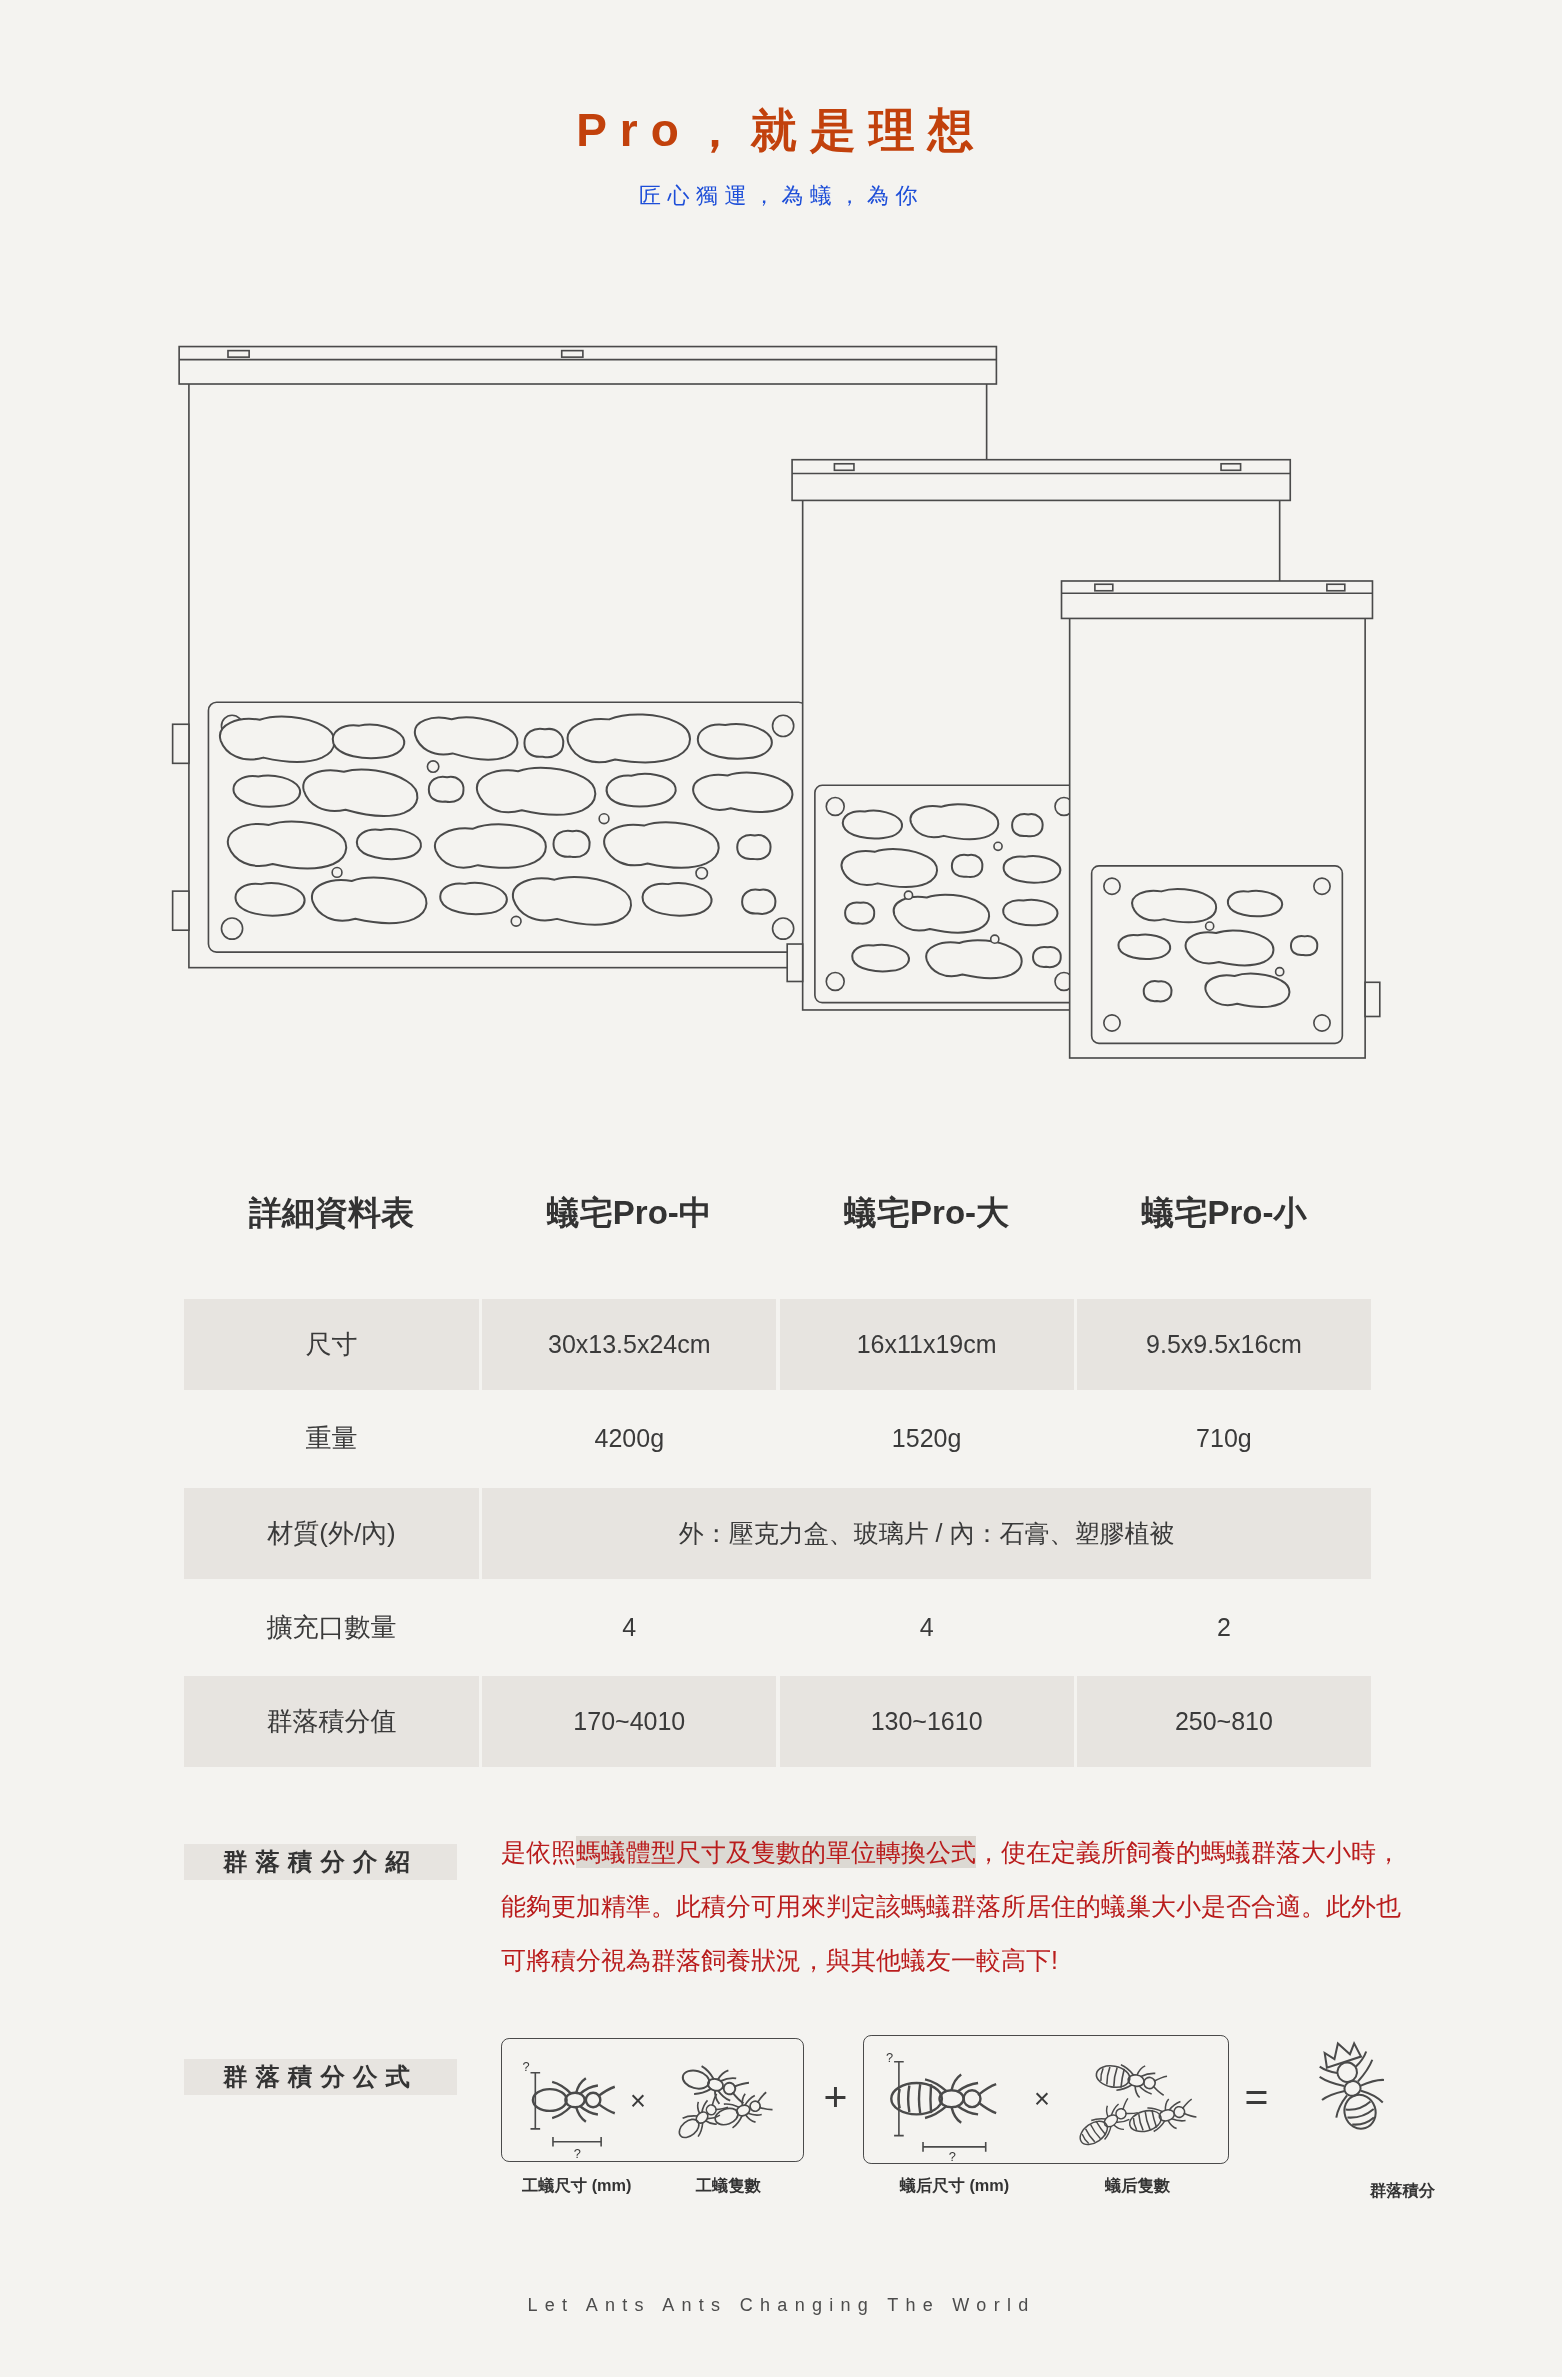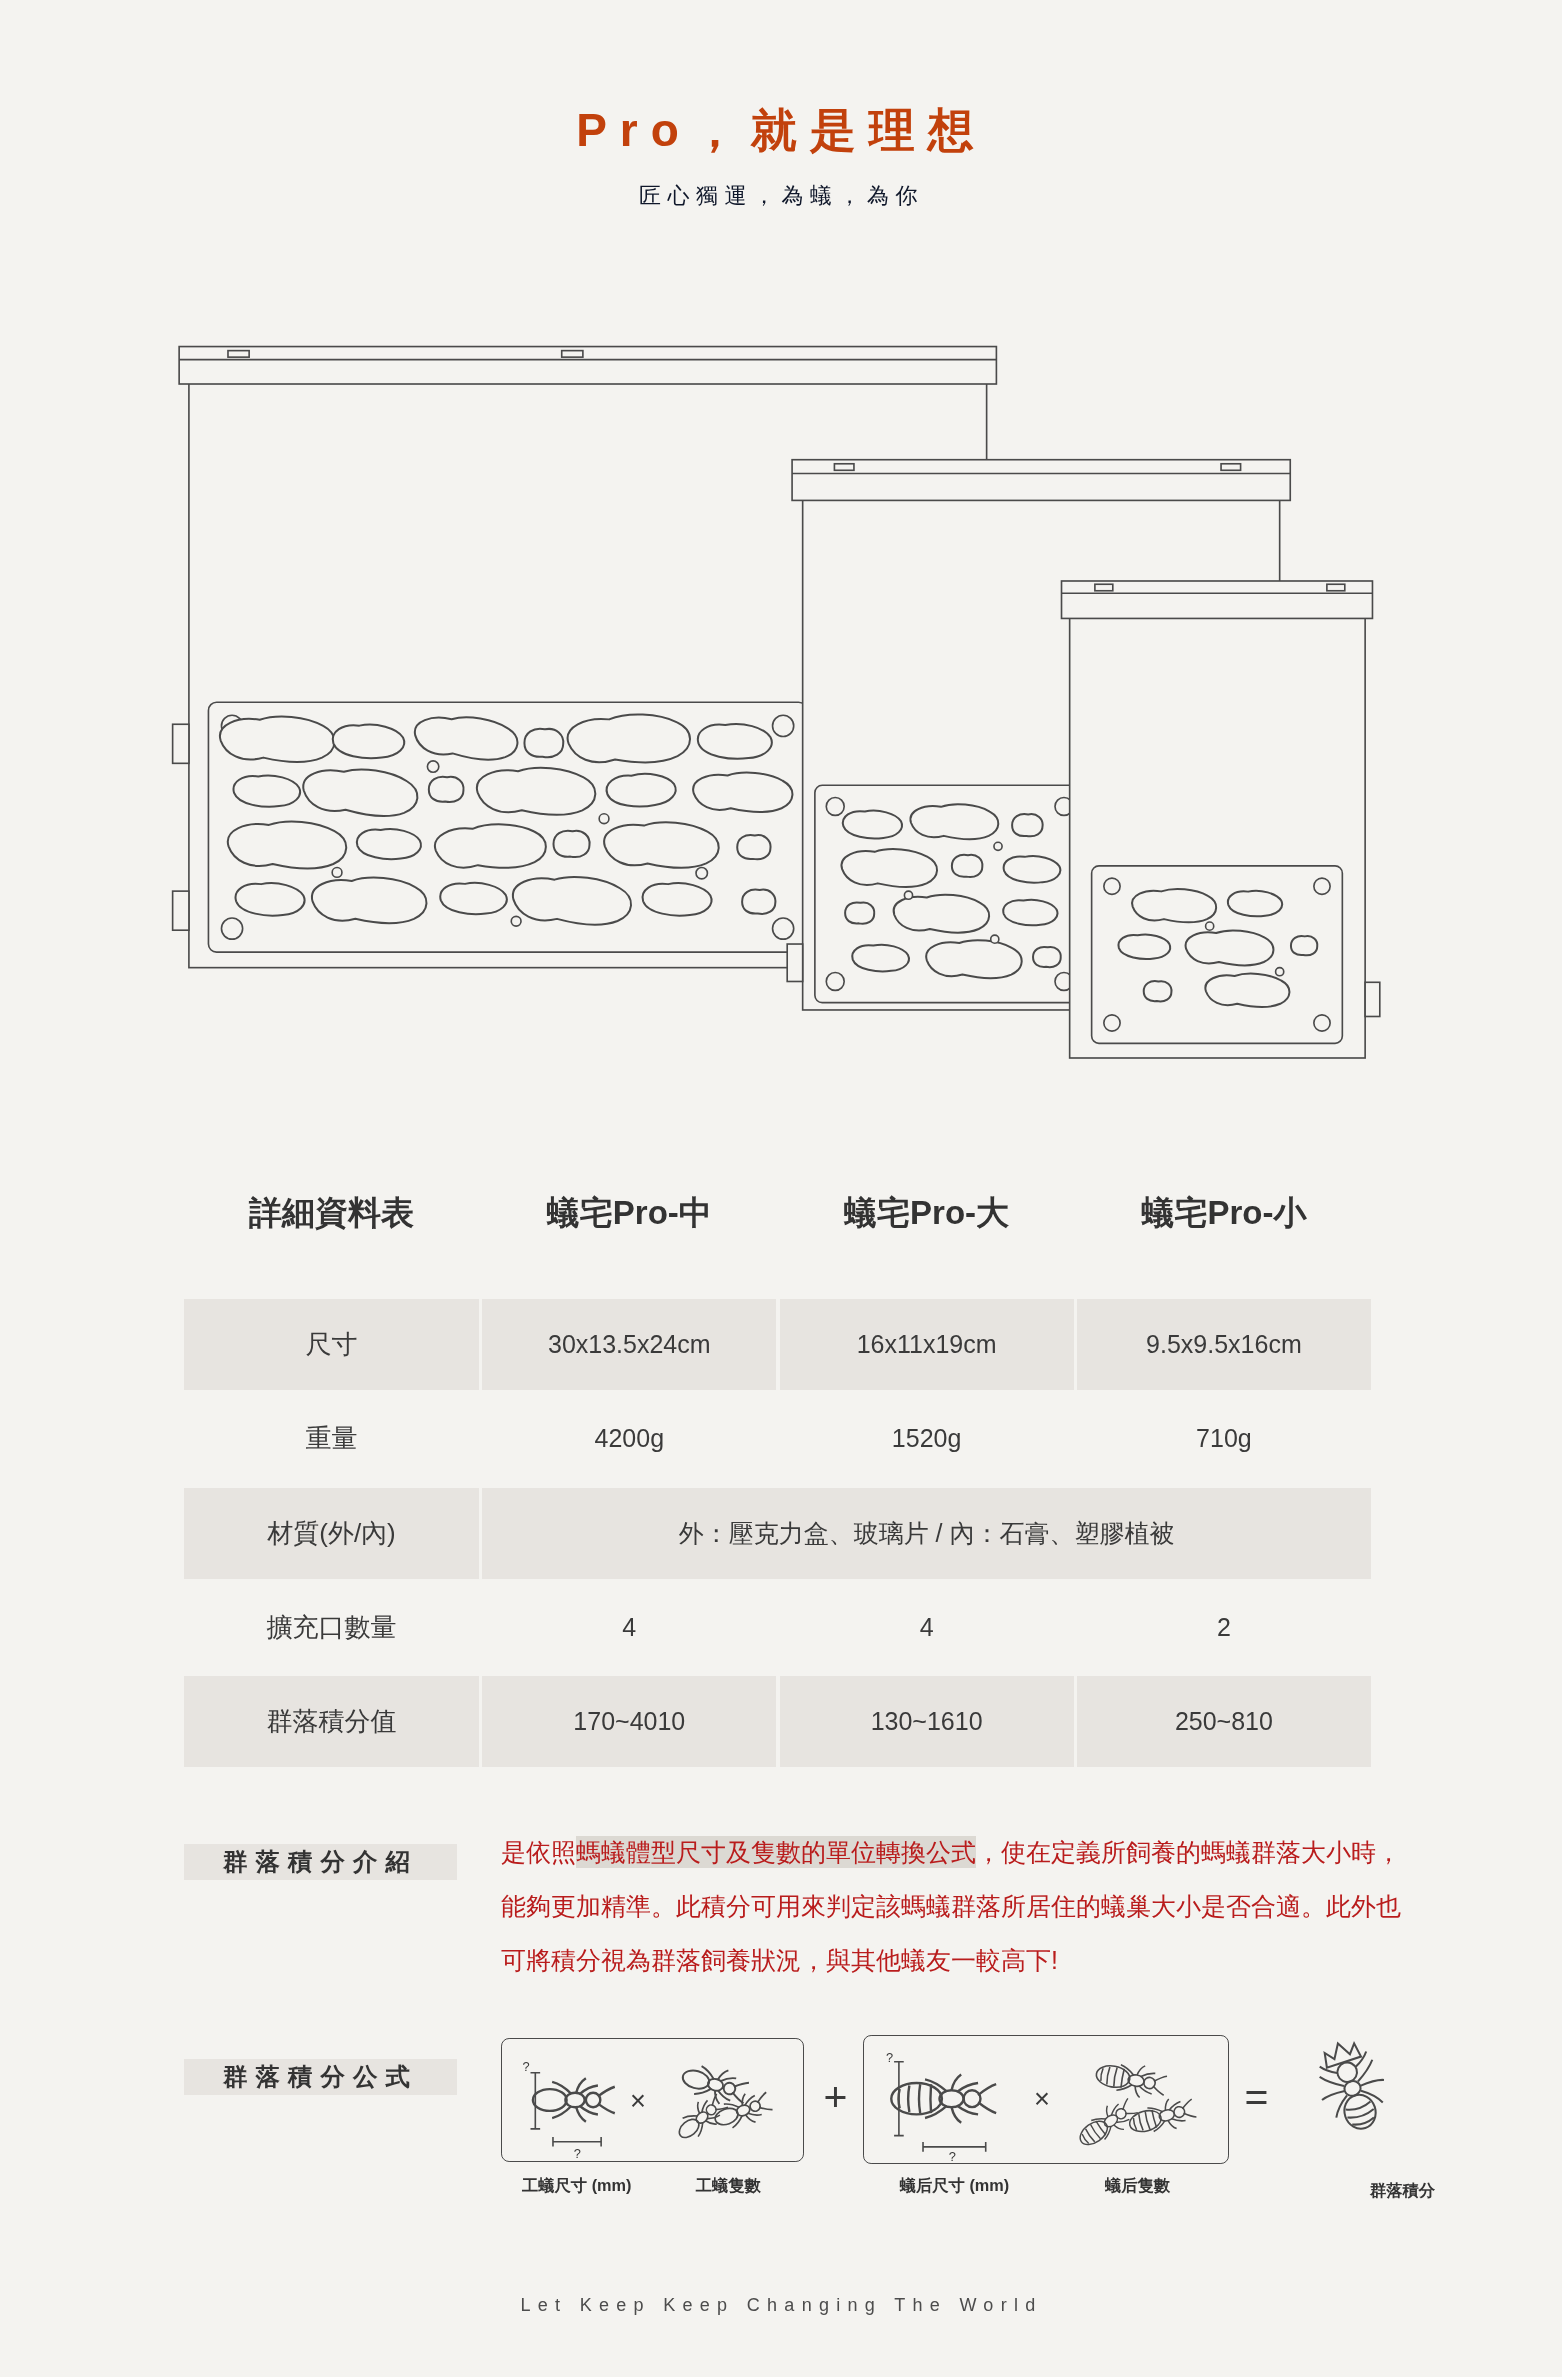--- a/index.html
+++ b/index.html
@@ -14,21 +14,21 @@
   .abs { position:absolute; }
 
   
   .hero-title {
     top:100px; left:0; width:100%;
     text-align:center; font-size:46px; font-weight:700;
     letter-spacing:13px; color:#c2410c;
   }
   .hero-subtitle {
     top:181px; left:0; width:100%;
-    text-align:center; font-size:22px; letter-spacing:6.5px; color:#0f172a;
+    text-align:center; font-size:22px; letter-spacing:6.5px; color:#1d4ed8;
   }
 
   
   .illustration { left:171px; top:335px; width:1221px; height:737px; }
 
   
   .spec { left:184px; top:1179px; width:1187px; }
   .spec-grid {
     display:grid;
     grid-template-columns:295px 294px 294px 294px;
@@ -341,14 +341,14 @@
     <path d="M61,62 Q44,52 36,42"></path>
       <path d="M60,68 Q40,66 30,70"></path>
       <path d="M61,74 Q46,84 40,96"></path>
     <path d="M79,62 Q96,52 104,42"></path>
       <path d="M80,68 Q100,66 110,70"></path>
       <path d="M79,74 Q94,84 100,96"></path>
   </g>
 </svg>
 <div class="abs" id="result-label">群落積分</div>
 
-<div class="abs footer">Let Keep Keep Changing The World</div>
+<div class="abs footer">Let Ants Ants Changing The World</div>
 
 
 </body></html>

